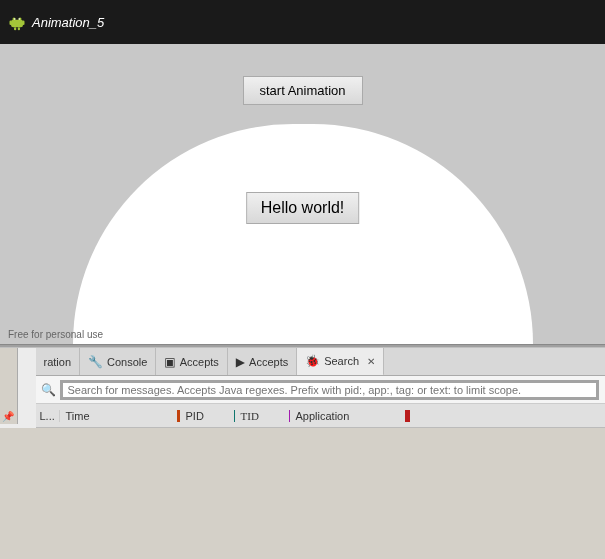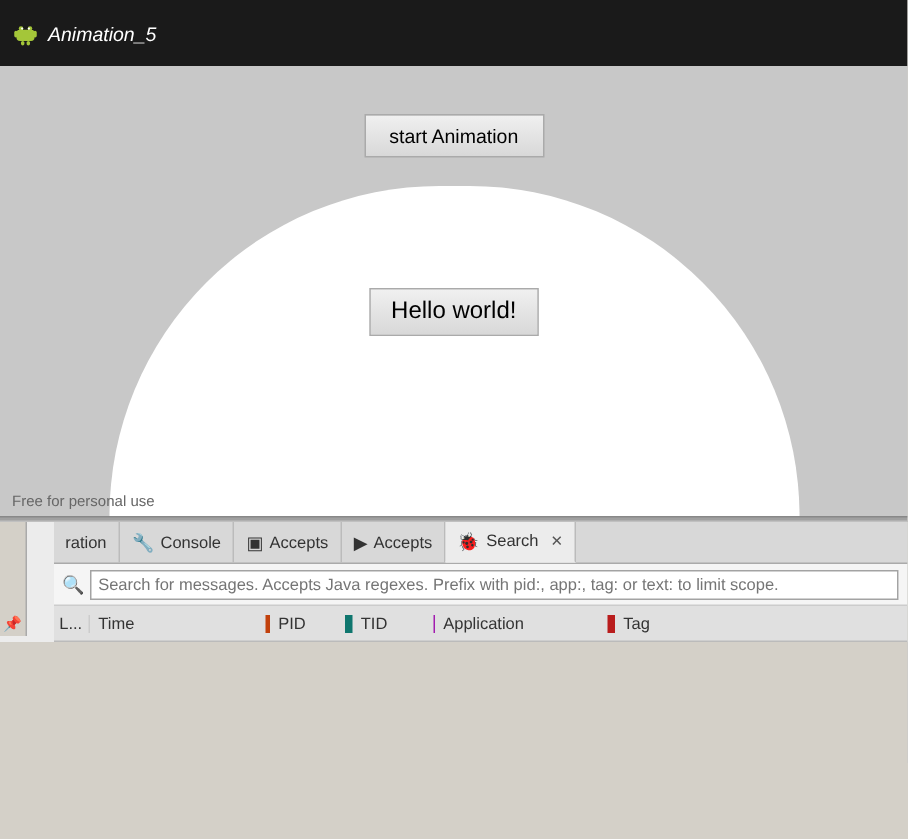--- a/index.html
+++ b/index.html
@@ -154,21 +154,21 @@
     }
 
     #search-icon-btn {
       font-size: 12px;
       color: #555;
       cursor: pointer;
     }
 
     #search-input {
       flex: 1;
-      border: 1px solid #a3a3a3;
+      border: 3px solid #a3a3a3;
       background: #fff;
       height: 20px;
       font-size: 11px;
       padding: 0 4px;
       color: #333;
       outline: none;
     }
 
     
     #table-header {
@@ -176,22 +176,22 @@
       background: #e0e0e0;
       border-bottom: 1px solid #bbb;
       display: flex;
       align-items: center;
       font-size: 11px;
       color: #333;
     }
 
     .col-l { width: 24px; padding: 0 4px; border-right: 1px solid #ccc; flex-shrink: 0; }
     .col-time { width: 120px; padding: 0 6px; border-right: 3px solid #c2410c; flex-shrink: 0; }
-    .col-pid { width: 55px; padding: 0 6px; border-right: 5px solid #0f766e; flex-shrink: 0; }
-    .col-tid { width: 55px; padding: 0 6px; border-right: 1px solid #a21caf; flex-shrink: 0; }
+    .col-pid { width: 55px; padding: 0 6px; border-right: 1px solid #0f766e; flex-shrink: 0; }
+    .col-tid { width: 55px; padding: 0 6px; border-right: 1px solid #a21caf; flex-shrink: 0; font-family: Liberation Serif, serif; }
     .col-app { width: 120px; padding: 0 6px; border-right: 5px solid #b91c1c; flex-shrink: 0; }
     .col-tag { flex: 1; padding: 0 6px; }
 
     #table-body {
       background: #fff;
       flex: 1;
       overflow-y: auto;
     }
 
     
@@ -290,18 +290,17 @@
       <span id="search-icon-btn">🔍</span>
       <input id="search-input" type="text" placeholder="Search for messages. Accepts Java regexes. Prefix with pid:, app:, tag: or text: to limit scope." style="">
     </div>
 
     <div id="table-header">
       <div class="col-l">L...</div>
       <div class="col-time">Time</div>
       <div class="col-pid">PID</div>
       <div class="col-tid">TID</div>
       <div class="col-app">Application</div>
-      <div class="col-tag">Tag</div>
     </div>
 
     <div id="table-body"></div>
   </div>
 </div>
 
 </body></html>

